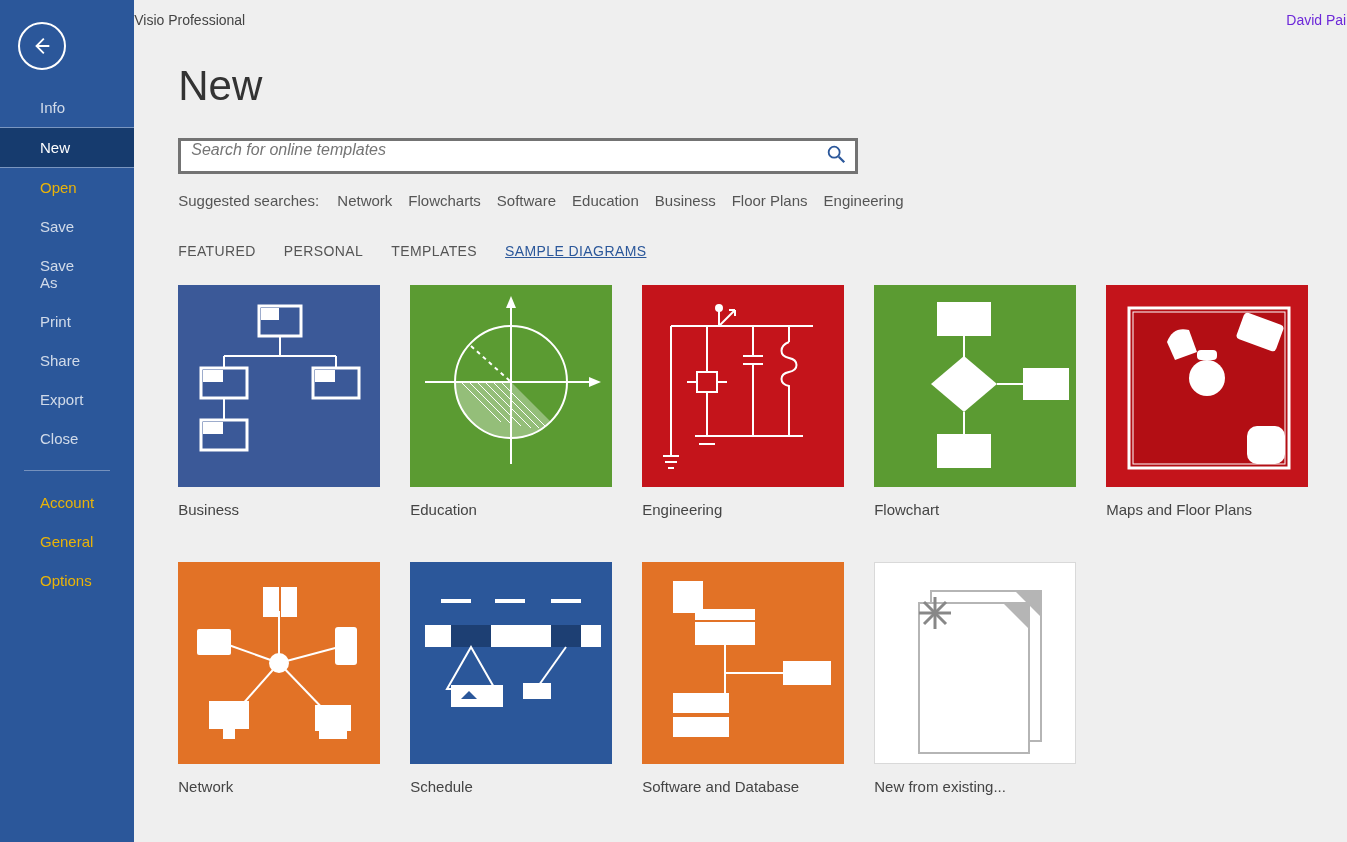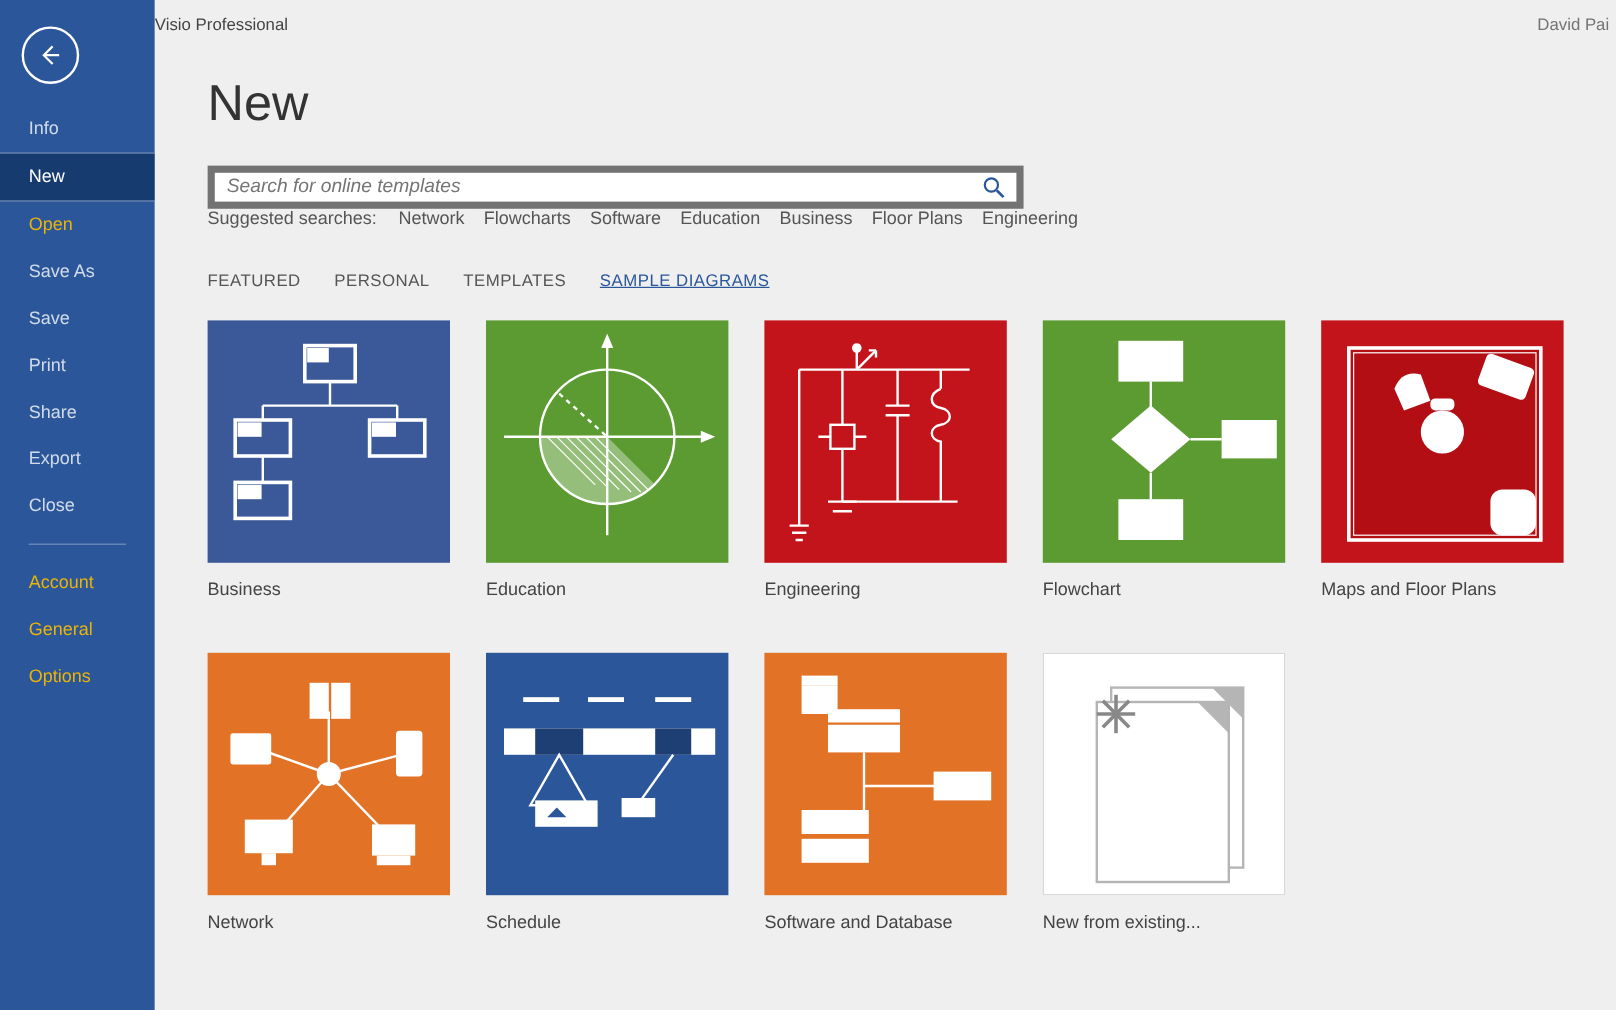--- a/index.html
+++ b/index.html
@@ -1,34 +1,34 @@
 <!DOCTYPE html>
 <html><head>
 <meta charset="utf-8">
 <style>
   * { box-sizing: border-box; margin: 0; padding: 0; }
   html, body { width: 1347px; height: 842px; font-family: "Segoe UI", Arial, sans-serif; background: #efefef; overflow: hidden; }
   .app { display: flex; width: 100%; height: 100%; }
   .sidebar { width: 152px; background: #2b579a; color: #fff; display: flex; flex-direction: column; }
   .back-btn { width: 48px; height: 48px; border: 2px solid #fff; border-radius: 50%; margin: 22px 0 18px 18px; display: flex; align-items: center; justify-content: center; cursor: pointer; }
   .back-btn svg { width: 22px; height: 22px; fill: none; stroke: #fff; stroke-width: 2; }
-  .side-item { padding: 11px 24px; font-size: 15px; color: rgba(255,255,255,0.78); cursor: pointer; }
+  .side-item { padding: 11px 40px; font-size: 15px; color: rgba(255,255,255,0.78); cursor: pointer; }
   .side-item.primary { color: #eab308; }
   .side-item.selected { background: #163b6e; color: #fff; border-top: 1px solid #7a96c0; border-bottom: 1px solid #7a96c0; }
   .side-sep { height: 1px; background: rgba(255,255,255,0.35); margin: 12px 24px; }
   .main { flex: 1; position: relative; background: #efefef; display: flex; flex-direction: column; }
   .titlebar { text-align: left; font-size: 14px; color: #444; padding: 12px 0 0; position: relative; height: 30px;}
-  .titlebar .user { position: absolute; right: 6px; top: 12px; color: #737373; font-size: 14px; }
+  .titlebar .user { position: absolute; right: 6px; top: 12px; color: #6d28d9; font-size: 14px; }
   .content { padding: 10px 44px 0 44px; }
   .page-title { font-size: 42px; font-weight: 300; color: #333; margin: 22px 0 28px; }
   .search-row { display: flex; align-items: center; }
-  .search-box { width: 680px; height: 36px; border: 6px solid #737373; background: #fff; display: flex; align-items: center; }
+  .search-box { width: 680px; height: 36px; border: 3px solid #737373; background: #fff; display: flex; align-items: flex-start; }
   .search-input { flex: 1; border: none; outline: none; font-size: 16px; padding: 0 10px; color: #444; background: transparent; font-style: italic;}
   .search-icon { width: 26px; height: 26px; margin-right: 6px; display:flex; align-items:center; justify-content:center; cursor:pointer;}
-  .suggest-row { font-size: 15px; color: #666; }
+  .suggest-row { margin-top: 18px; font-size: 15px; color: #666; }
   .suggest-row .lbl { color: #555; margin-right: 14px; }
   .suggest-row .sg { color: #555; margin-right: 16px; cursor: pointer; }
   .tab-row { margin-top: 34px; font-size: 14px; letter-spacing: 0.4px; }
   .tab-row .tab { color: #555; margin-right: 28px; cursor: pointer; }
   .tab-row .tab.active { color: #2b579a; font-weight: 400; text-decoration: underline; }
   .grid { margin-top: 26px; display: grid; grid-template-columns: repeat(5, 202px); column-gap: 30px; row-gap: 44px; }
   .tile { width: 202px; cursor:pointer; }
   .thumb { width: 202px; height: 202px; display: flex; align-items: center; justify-content: center; color: #fff; }
   .tile-label { font-size: 15px; color: #444; margin-top: 14px; }
   .bg-blue { background: #3b5998; }
@@ -46,22 +46,22 @@
   <div class="sidebar">
     <div class="back-btn">
       <svg viewBox="0 0 24 24">
           <path d="M14 4 L6 12 L14 20 M6 12 H20"></path>
         </svg>
     </div>
     <div id="side-items">
         <div class="side-item">Info</div>
         <div class="side-item primary selected">New</div>
         <div class="side-item primary">Open</div>
+        <div class="side-item">Save</div>
         <div class="side-item">Save As</div>
-        <div class="side-item">Save</div>
         <div class="side-item">Print</div>
         <div class="side-item">Share</div>
         <div class="side-item">Export</div>
         <div class="side-item">Close</div>
       </div>
     <div class="side-sep"></div>
     <div id="side-footer">
         <div class="side-item primary">Account</div>
         <div class="side-item primary">General</div>
         <div class="side-item primary">Options</div>

